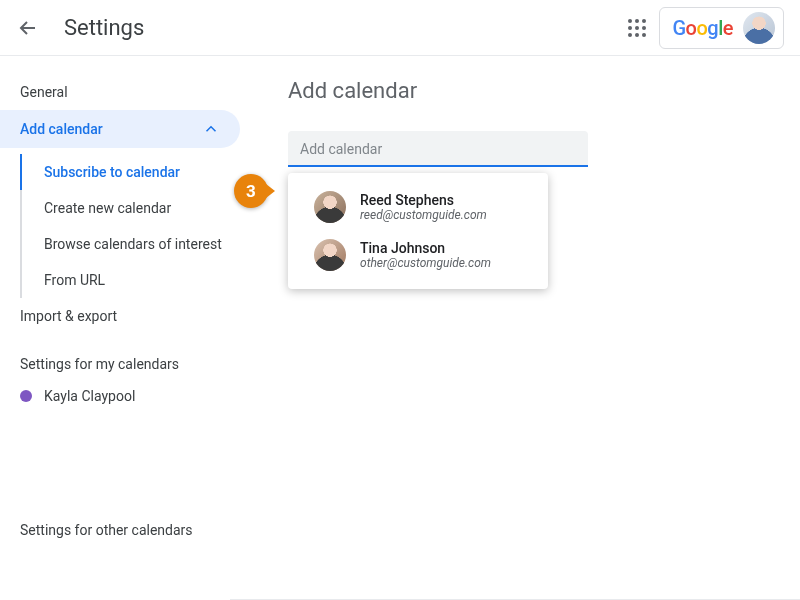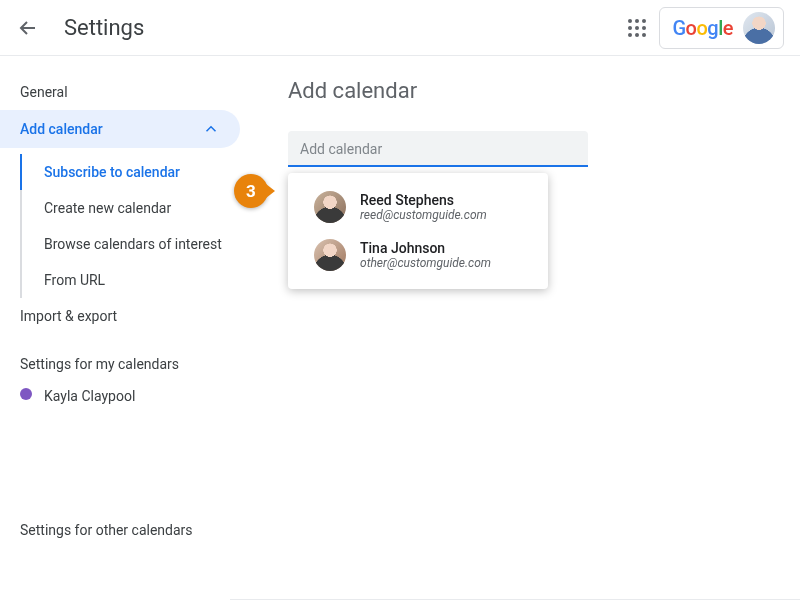--- a/index.html
+++ b/index.html
@@ -31,21 +31,21 @@
     color: #1a73e8; background: #e8f0fe; border-radius: 0 50px 50px 0;
     margin-right: 8px; font-weight: 500; display:flex; align-items:center;
   }
   .chevron { margin-left: auto; color: #1a73e8; }
   .sub-list { border-left: 2px solid #dadce0; margin-left: 20px; margin-top: 6px; }
   .sub-list .side-item { padding: 10px 16px 10px 22px; }
   .sub-active { color: #1a73e8; font-weight: 500; position: relative; }
   .sub-active::before { content:""; position:absolute; left:-2px; top:0; bottom:0; width:2px; background:#1a73e8; }
 
   .section-title { font-size: 14px; color: #3c4043; padding: 22px 20px 8px; }
-  .cal-row { display:flex; align-items:flex-start; padding: 8px 20px; font-size: 14px; color:#3c4043; }
+  .cal-row { display:flex; align-items:center; padding: 8px 20px; font-size: 14px; color:#3c4043; }
   .cal-dot { width: 12px; height: 12px; border-radius: 50%; background: #7e57c2; margin-right: 12px; }
 
   .main { flex: 1; padding: 22px 32px; position: relative; }
   .main-heading { font-size: 22px; color: #5f6368; font-weight: 400; margin-bottom: 28px; }
   .input-wrap { width: 300px; }
   .text-input {
     width: 100%; border: none; border-bottom: 2px solid #1a73e8; background: #f1f3f4;
     padding: 10px 12px 8px; font-size: 14px; color: #3c4043; outline: none; border-radius: 4px 4px 0 0;
   }
   .text-input::placeholder { color: #80868b; }

